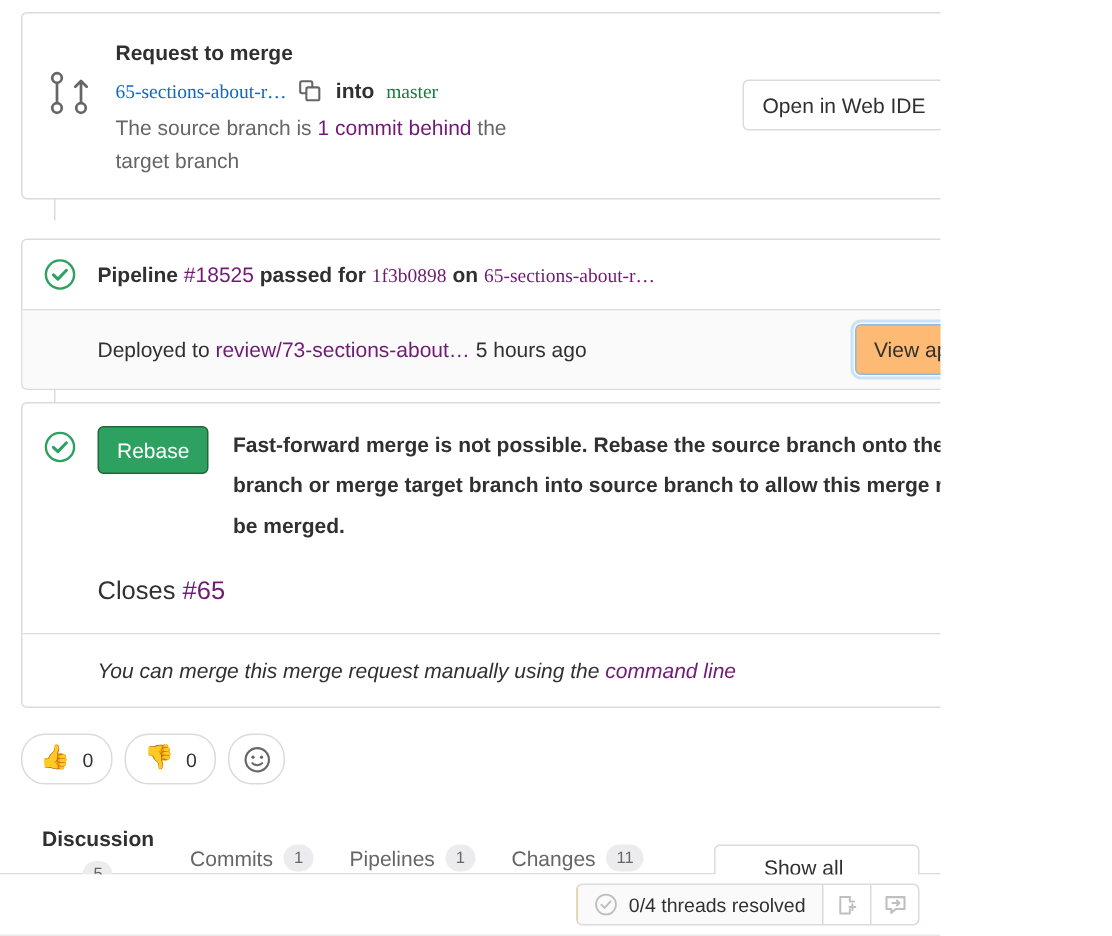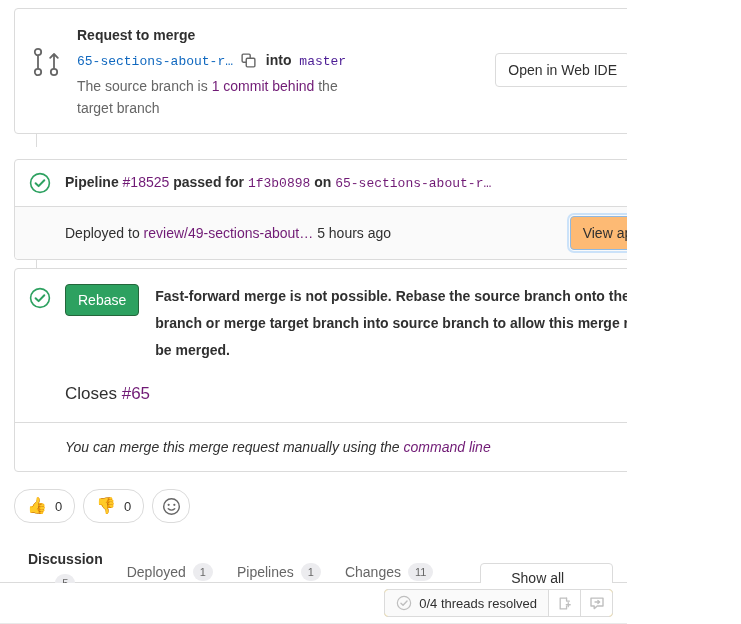--- a/index.html
+++ b/index.html
@@ -69,38 +69,38 @@
     color: #303030;
     line-height: 20px;
     margin-bottom: 4px;
   }
   .branch-line {
     line-height: 22px;
     margin-bottom: 2px;
     white-space: nowrap;
   }
   .mono {
-    font-family: Liberation Mono, monospace;
+    font-family: Liberation Serif, serif;
     font-size: 13px;
     margin-top: 27px;
   }
   a.branch-link {
     color: #1068bf;
     text-decoration: none;
     cursor: pointer;
   }
   .copy-btn {
     display: inline-flex;
     vertical-align: -3px;
     margin: 0 6px 0 4px;
     color: #666;
     cursor: pointer;
   }
   .into-word { font-weight: bold; color: #303030; margin: 0 4px 0 0; }
-  .target-branch { color: #4c1d95; }
+  .target-branch { color: #15803d; }
   .behind-text {
     color: #666;
     line-height: 22px;
     font-size: 14px;
     max-width: 300px;
   }
   a.inline-link { color: #701a75; text-decoration: none; cursor: pointer; }
 
   .merge-actions {
     flex: 0 0 auto;
@@ -475,21 +475,21 @@
             <svg width="22" height="22" viewBox="0 0 22 22" fill="none">
               <circle cx="11" cy="11" r="9.4" stroke="#2da160" stroke-width="1.6"></circle>
               <path d="M6.6 11.2 L9.6 14.1 L15.3 8.2" stroke="#2da160" stroke-width="2" stroke-linecap="round" stroke-linejoin="round"></path>
             </svg>
           </span>
         </div>
       </div>
 
       <div class="deploy-row">
         <div class="deploy-text">
-          <span>Deployed to </span><a class="inline-link">review/49-sections-about…</a><span> 5 hours ago</span>
+          <span>Deployed to </span><a class="inline-link">review/73-sections-about…</a><span> 5 hours ago</span>
         </div>
         <div class="deploy-actions">
           <button class="btn btn-viewapp btn-focus">
             <span>View app</span>
             <span>
               <svg width="13" height="13" viewBox="0 0 16 16" fill="none">
                 <path d="M6.6 2.2 H2.4 V13.6 H13.8 V9.4" stroke="#303030" stroke-width="1.6" stroke-linecap="round" stroke-linejoin="round"></path>
                 <path d="M9.4 2.2 H13.8 V6.6" stroke="#303030" stroke-width="1.6" stroke-linecap="round" stroke-linejoin="round"></path>
                 <path d="M13.6 2.4 L7.6 8.4" stroke="#303030" stroke-width="1.6" stroke-linecap="round"></path>
               </svg>
@@ -550,21 +550,21 @@
     </button>
   </div>
 
   <div class="tabs-bar">
     <div class="tabs">
       <a class="tab active">
         <span>Discussion</span>
         <span class="count-badge">5</span>
       </a>
       <a class="tab">
-        <span>Deployed</span>
+        <span>Commits</span>
         <span class="count-badge">1</span>
       </a>
       <a class="tab">
         <span>Pipelines</span>
         <span class="count-badge">1</span>
       </a>
       <a class="tab">
         <span>Changes</span>
         <span class="count-badge">11</span>
       </a>

